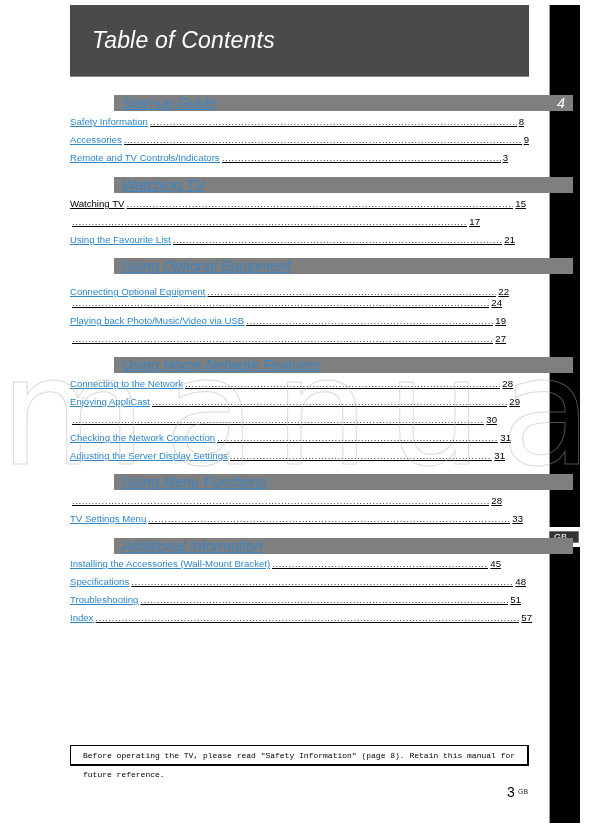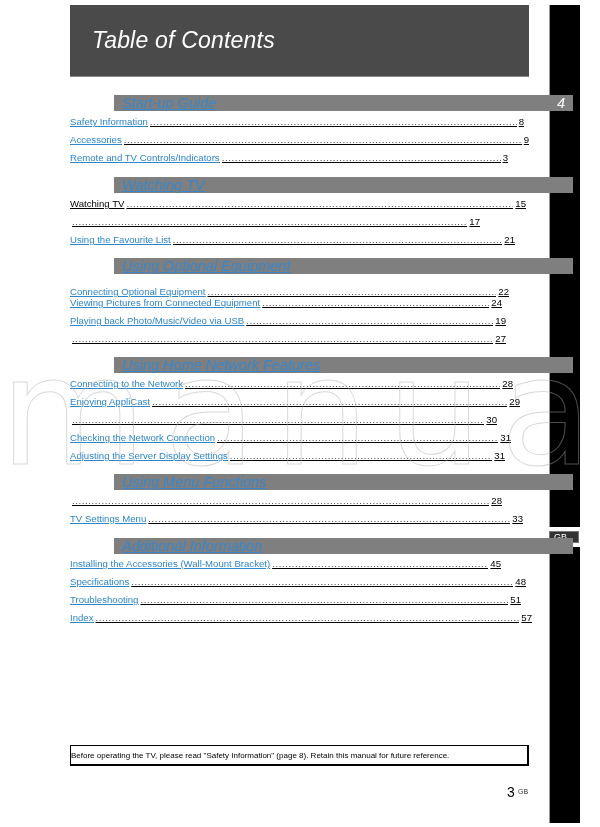--- a/index.html
+++ b/index.html
@@ -37,21 +37,21 @@
   }
   .entry .lbl { color: #2f86c9; text-decoration: underline; }
   .entry .lbl.plain { color: #000; text-decoration: none; }
   .entry .dots { flex: 1; overflow: hidden; color: #444; letter-spacing: 0.6px; margin: 0 2px; }
   .entry .dots::before { content: "................................................................................................................................................................................................................................"; }
   .entry .pg { color: #000; }
 
   .notice {
     position: absolute; left: 70px; top: 745px; width: 459px; height: 21px; box-sizing: border-box;
     border: 1px solid #000; border-right-width: 2px; border-bottom-width: 2px;
-    font-size: 8px; line-height: 19px; padding-left: 0; color: #000;
+    font-size: 8px; line-height: 19px; padding-left: 12px; color: #000; font-family: Liberation Mono, monospace;
   }
   .page-num { position: absolute; left: 507px; top: 784px; font-size: 14px; color: #000; }
   .page-num-sfx { position: absolute; left: 518px; top: 788px; font-size: 7px; color: #333; }
 
   .watermark {
     position: absolute; left: 0; top: 352px; width: 600px; height: 125px; pointer-events: none;
     font-family: "DejaVu Sans", sans-serif; font-size: 150px; line-height: 120px; letter-spacing: 18px;
     color: transparent; -webkit-text-stroke: 1px rgba(170,170,170,0.45); white-space: nowrap; overflow: hidden;
   }
 </style>
@@ -106,21 +106,20 @@
 
 <div class="section-bar" style="top:258px">
   <span class="sec-title">Using Optional Equipment</span>
 </div>
 <div class="entry" style="top:286px; width:439px">
   <span class="lbl">Connecting Optional Equipment</span>
     <span class="dots"></span>
     <span class="pg">22</span>
 </div>
 <div class="entry" style="top:297px; width:432px">
-  <span class="lbl">Viewing Pictures from Connected Equipment</span>
     <span class="dots"></span>
     <span class="pg">24</span>
 </div>
 <div class="entry" style="top:315px; width:436px">
   <span class="lbl">Playing back Photo/Music/Video via USB</span>
     <span class="dots"></span>
     <span class="pg">19</span>
 </div>
 <div class="entry" style="top:333px; width:436px">
     <span class="dots"></span>

